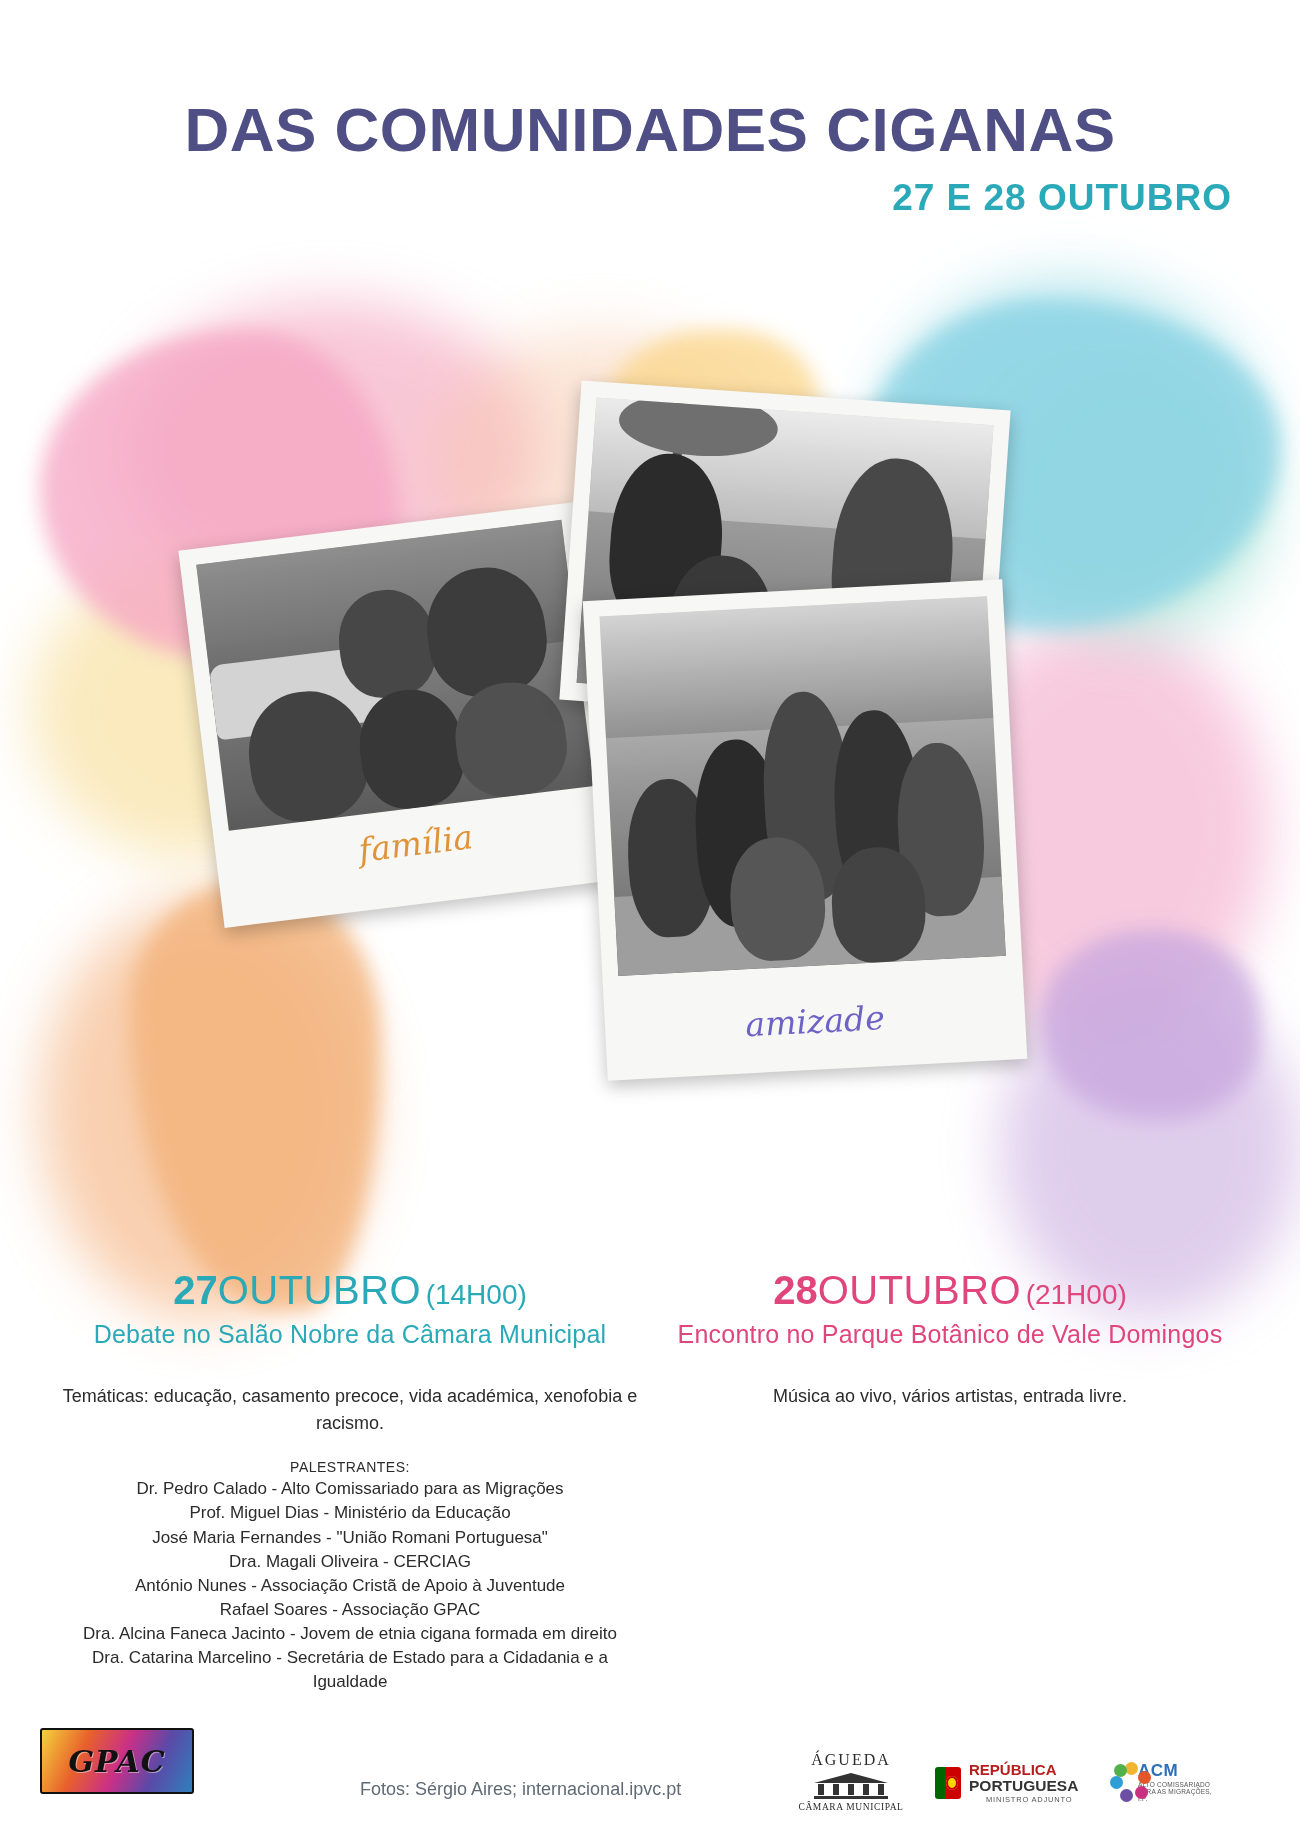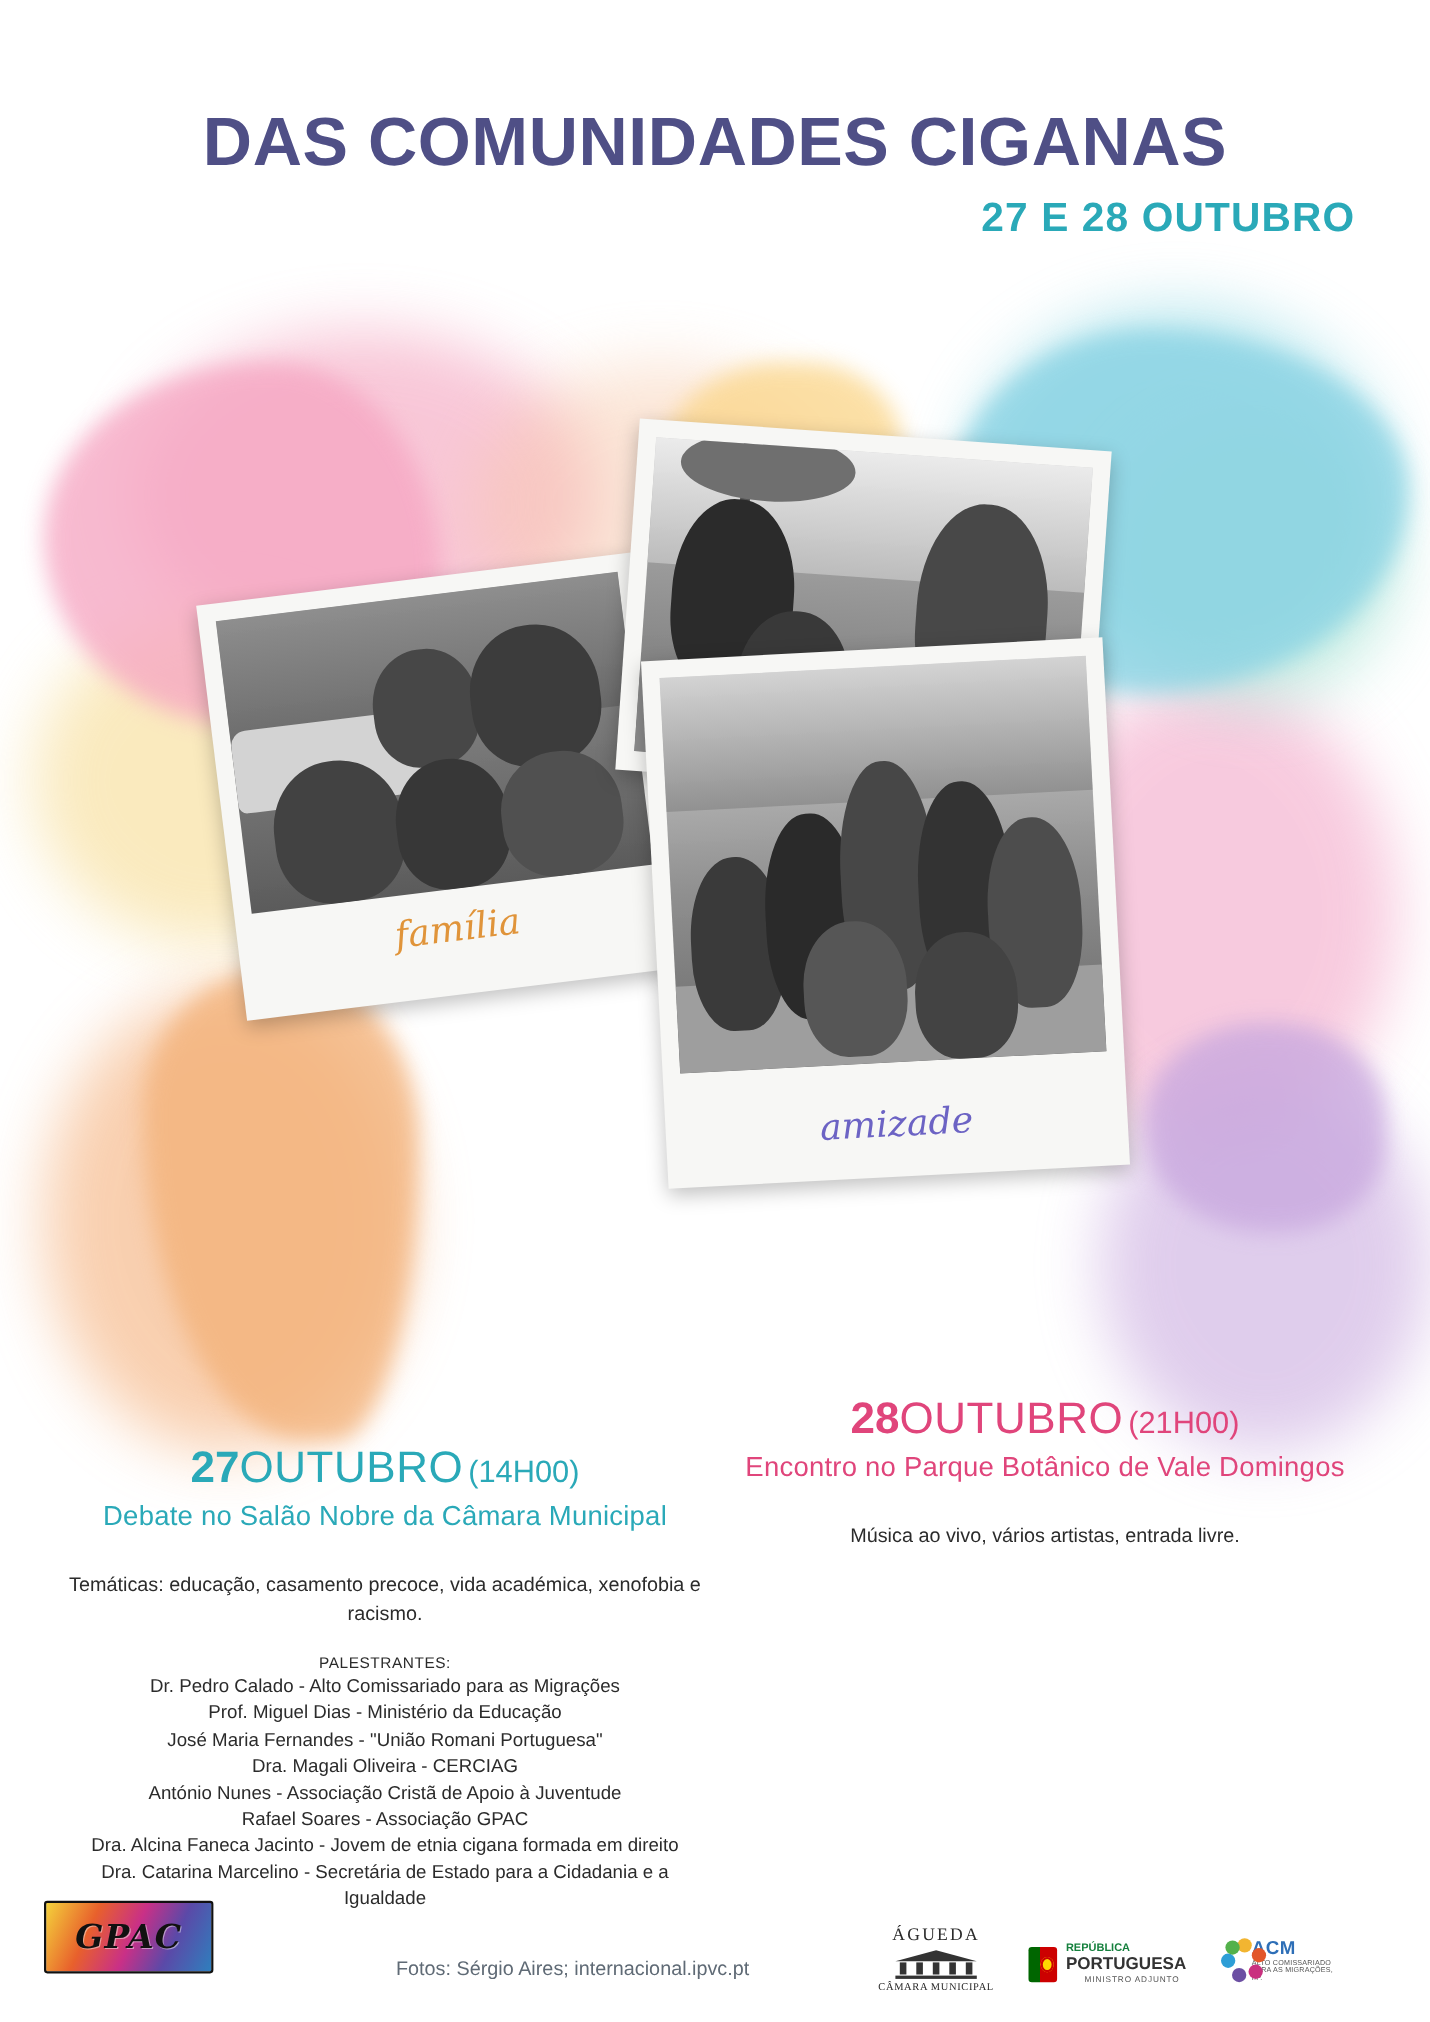--- a/index.html
+++ b/index.html
@@ -141,21 +141,21 @@
     top: 1270px;
     left: 0;
     width: 1300px;
     z-index: 7;
   }
   .col {
     position: absolute;
     top: 0;
     text-align: center;
   }
-  .col-left  { left: 60px;  width: 580px; margin-top: 44px; }
+  .col-left  { left: 60px;  width: 580px; }
   .col-right { left: 650px; width: 600px; }
 
   .ev-head { white-space: nowrap; line-height: 1; }
   .ev-day {
     font-size: 40px;
     font-weight: bold;
   }
   .ev-month {
     font-size: 40px;
     font-weight: normal;
@@ -287,21 +287,21 @@
   .rep-shield::after {
     content:"";
     position:absolute;
     left: 11px; top: 9px;
     width: 12px; height: 14px;
     background: #ffd700;
     border-radius: 50%;
     box-shadow: inset 0 0 0 2px #cc0000;
   }
   .rep-text { line-height: 1.05; }
-  .rep-text .r1 { font-size: 10px; font-weight: bold; color:#15803d; }
+  .rep-text .r1 { font-size: 15px; font-weight: bold; color:#b91c1c; }
   .rep-text .r2 { font-size: 15.5px; font-weight: bold; color:#333; }
   .rep-text .r3 { font-size: 7.5px; color:#555; letter-spacing: .8px; margin-top:2px;margin-left:17px; }
 
   .logo-acm {
     position: absolute;
     left: 1110px;
     bottom: 36px;
     display: flex;
     align-items: center;
     gap: 7px;

